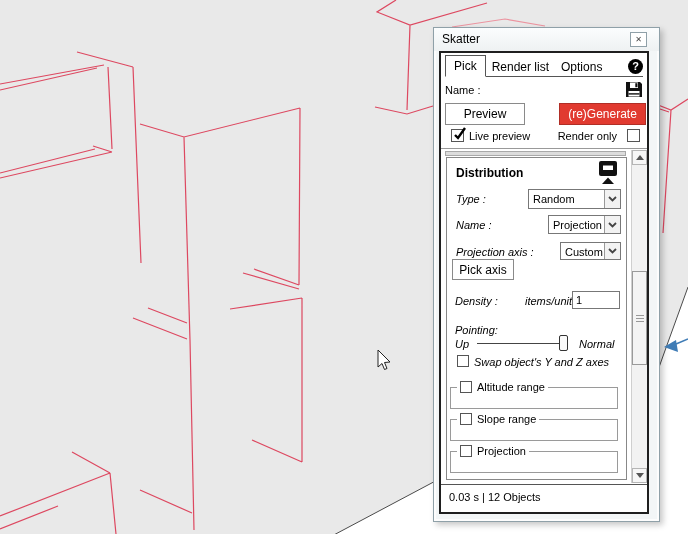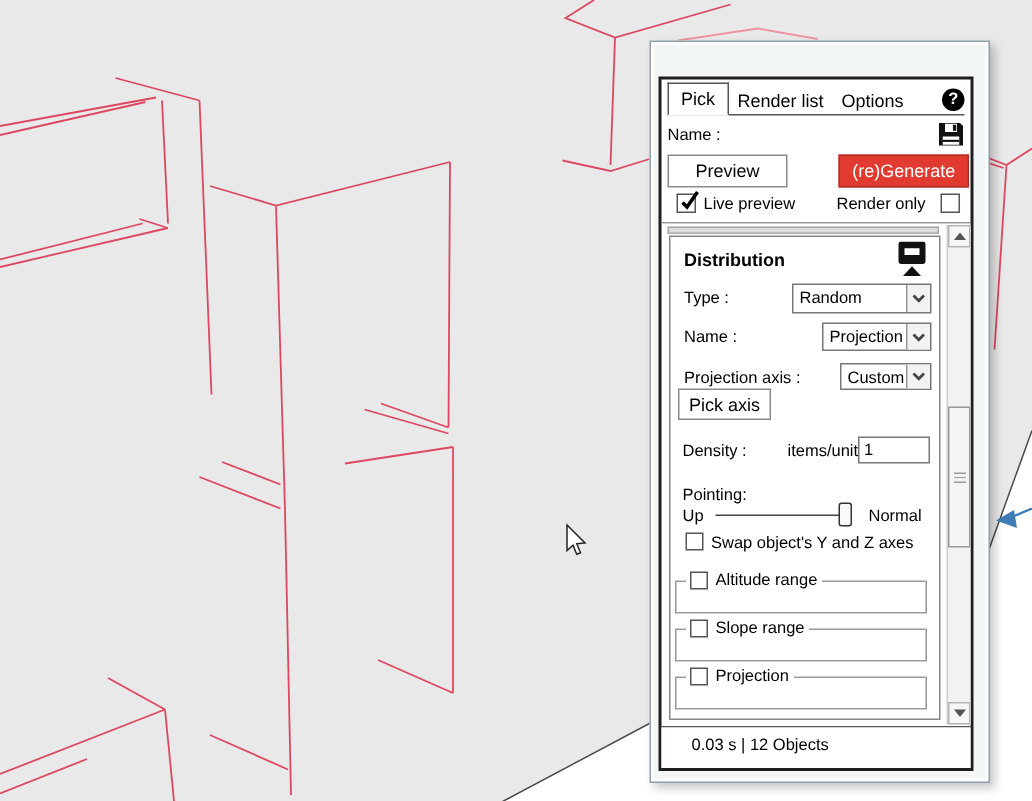--- a/index.html
+++ b/index.html
@@ -73,42 +73,42 @@
   .sb-thumb{position:absolute;left:0;right:0;top:121px;height:94px;background:#f4f4f4;
             border:1px solid #9a9a9a;display:flex;align-items:center;justify-content:center;}
   .grip{width:8px;height:7px;border-top:1px solid #999;border-bottom:1px solid #999;
         background:linear-gradient(#f4f4f4 2px,#999 2px,#999 3px,#f4f4f4 3px);}
 
   
   .group{position:absolute;left:5px;top:8px;width:181px;height:323px;border:1px solid #888;
          background:#fff;font-size:11px;}
   .group-title{position:absolute;left:9px;top:8px;font-size:12px;font-weight:bold;}
   .collapse-ic{position:absolute;left:151px;top:3px;width:20px;height:24px;}
-  .glabel{position:absolute;color:#000;}
+  .glabel{position:absolute;color:#000;font-style:italic;}
   .combo{position:absolute;border:1px solid #777;background:#fff;display:flex;}
   .combo-val{flex:1;font-size:11px;padding:3px 0 0 4px;overflow:hidden;white-space:nowrap;}
   .combo-btn{width:16px;border-left:1px solid #999;background:#f2f2f2;display:flex;
              align-items:center;justify-content:center;}
   .pick-btn{position:absolute;left:5px;top:101px;width:62px;height:21px;background:#fff;
             border:1px solid #8a8a8a;font-size:12px;font-family:"Liberation Sans",sans-serif;padding:0;}
   .dens-input{position:absolute;left:125px;top:133px;width:48px;height:18px;border:1px solid #777;
               font-size:11px;padding:0 3px;font-family:"Liberation Sans",sans-serif;}
   .slider-track{position:absolute;left:30px;top:185px;width:88px;height:1px;background:#444;}
   .slider-thumb{position:absolute;left:112px;top:177px;width:9px;height:16px;background:#fafafa;
                 border:1px solid #333;border-radius:2px;}
   .mini-cb{position:absolute;width:12px;height:12px;border:1px solid #555;background:#fff;}
   fieldset.frange{position:absolute;left:3px;width:168px;height:28px;border:1px solid #9a9a9a;
                   margin:0;padding:0;}
   fieldset.frange legend{font-size:11px;margin-left:6px;padding:0 3px;display:flex;gap:5px;
                          align-items:center;}
   .leg-cb{display:inline-block;width:12px;height:12px;border:1px solid #555;background:#fff;}
 
   
   .statusbar{position:absolute;left:0;top:432px;right:0;bottom:0;background:#fff;}
-  .statusbar span{position:absolute;left:20px;top:6px;font-size:11px;color:#000;}
+  .statusbar span{position:absolute;left:8px;top:6px;font-size:11px;color:#000;}
 </style>
 </head>
 <body>
 
 <div class="stage">
 
   <svg class="viewport-svg" width="688" height="534" viewBox="0 0 688 534">
     <rect x="0" y="0" width="688" height="534" fill="#e9e9e9"></rect>
     <polygon points="688,287 667,345 648,398 443,477 330,537 688,537" fill="#ffffff"></polygon>
     <polyline points="688,287 667,345 648,398 443,477 330,537" fill="none" stroke="#4a4a4a" stroke-width="1"></polyline>
@@ -136,20 +136,26 @@
       <polygon points="664,347 676,340 678,352" fill="#3f7cb6"></polygon>
       <line x1="676" y1="344" x2="688" y2="339" stroke="#3f7cb6" stroke-width="1.5"></line>
     </g>
 
     <g>
       <path d="M378,350 L378,367 L382,363.5 L384.5,369.5 L387,368.5 L384.5,362.5 L390,362 Z" fill="#ffffff" stroke="#222" stroke-width="1"></path>
     </g>
   </svg>
 
   <div class="dialog">
+    <div class="titlebar">
+      <span class="title">Skatter</span>
+      <button class="close-btn">
+        <span>✕</span>
+      </button>
+    </div>
 
     <div class="panel">
 
       <div class="tabrow">
         <div class="tab active">Pick</div>
         <div class="tab">Render list</div>
         <div class="tab">Options</div>
         <div class="help-circle">
           <span>?</span>
         </div>

